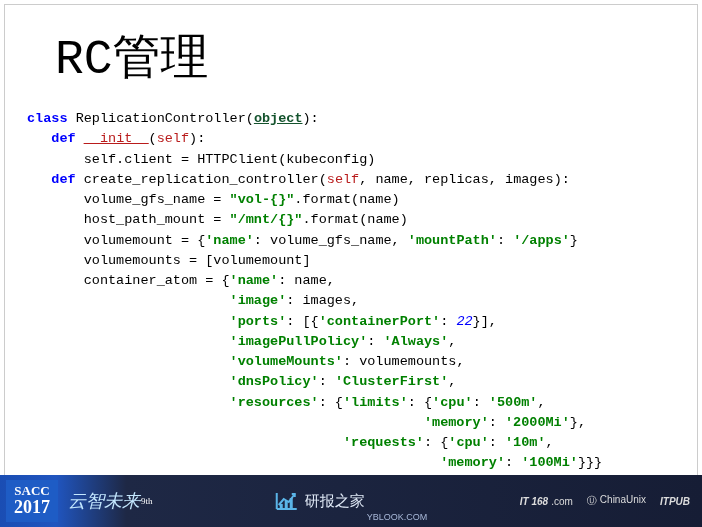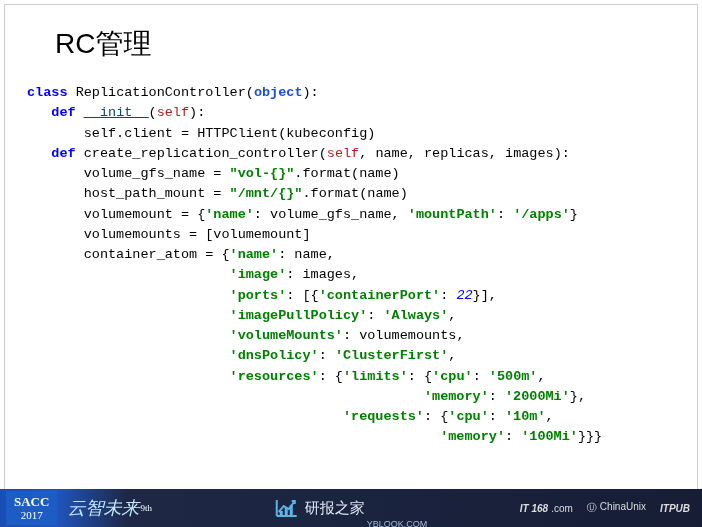--- a/index.html
+++ b/index.html
@@ -17,66 +17,66 @@
     }
     .slide-container {
       position: absolute;
       top: 4px;
       left: 4px;
       right: 4px;
       bottom: 4px;
       border: 1px solid #cccccc;
     }
     .title {
-      font-size: 28px;
+      font-size: 48px;
       font-weight: normal;
       color: #000000;
       padding: 20px 0 0 50px;
-      font-family: Liberation Sans, sans-serif;
+      font-family: Liberation Mono, monospace;
     }
     .code-block {
       padding: 20px 0 0 22px;
       font-family: "Consolas", "Courier New", monospace;
       font-size: 13.5px;
       line-height: 1.5;
       white-space: pre;
       color: #000000;
     }
     .kw-blue { color: #0000ff; font-weight: bold; }
-    .kw-orange { color: #1d4ed8; font-weight: bold; }
-    .init-name { color: #0c4a6e; text-decoration: underline; }
+    .kw-orange { color: #14532d; font-weight: bold; text-decoration: underline; }
+    .init-name { color: #b91c1c; text-decoration: underline; }
     .self-orange { color: #b91c1c; }
     .str-green { color: #008000; font-weight: bold; }
     .num-blue { color: #0000ff; font-style: italic; }
     .footer {
       position: absolute;
       bottom: 0;
       left: 0;
       right: 0;
-      height: 38px;
+      height: 52px;
       background: linear-gradient(to right, #1a4db3 0%, #2055bf 8%, #1e2845 18%, #161d35 100%);
       display: flex;
       align-items: center;
       color: #ffffff;
     }
     .footer-sacc {
       background: #1e5cc5;
       padding: 4px 8px;
       margin-left: 6px;
       text-align: center;
       line-height: 1.1;
     }
     .footer-sacc-text {
       font-size: 13px;
       font-weight: bold;
       display: block;
     }
     .footer-sacc-year {
-      font-size: 11px;
-      font-weight: normal;
+      font-size: 18px;
+      font-weight: bold;
       display: block;
     }
     .footer-chinese {
       margin-left: 10px;
       font-size: 18px;
       font-family: "KaiTi", "SimSun", serif;
       font-style: italic;
       color: #c4e8ff;
       text-align: center;
     }

